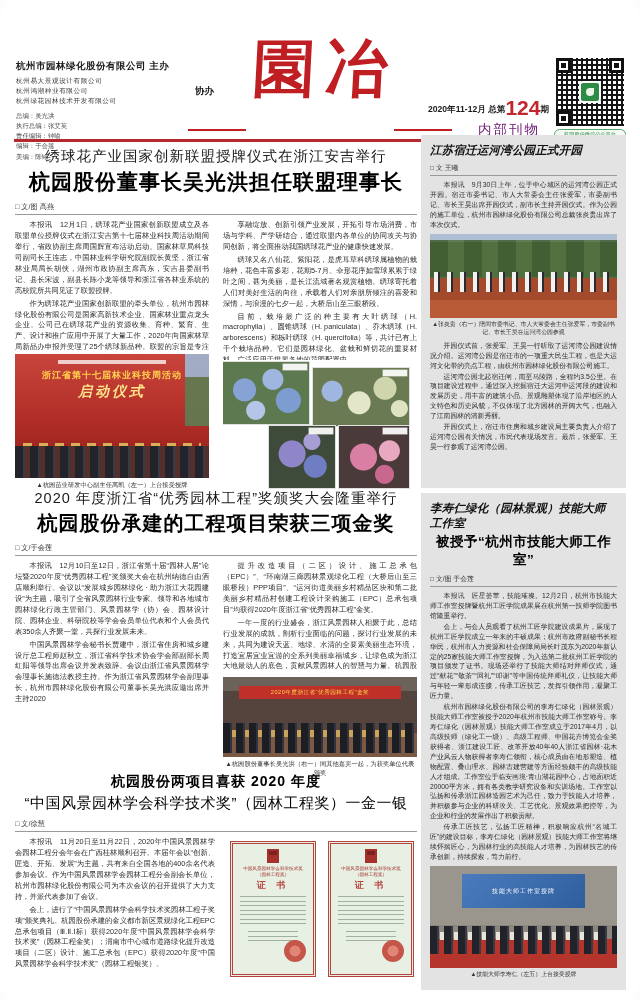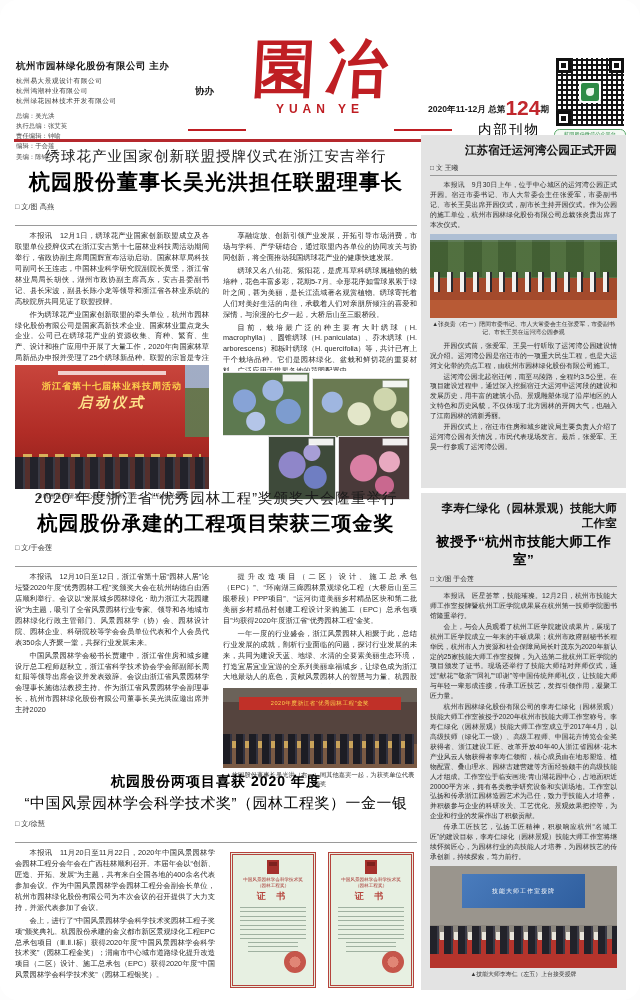--- a/index.html
+++ b/index.html
@@ -16,21 +16,21 @@
 
   .title-wrap{position:absolute;left:50%;top:30px;transform:translateX(-50%);width:240px;text-align:center;}
   .title-zh{font-family:"DejaVu Serif",serif;font-weight:bold;font-size:62px;line-height:1.25;color:#bf1e23;letter-spacing:10px;text-indent:10px;transform:skewX(-3deg);}
   .title-en{color:#bf1e23;font-weight:bold;font-size:12px;letter-spacing:5px;margin-top:-6px;}
   .tline{position:absolute;top:129px;width:58px;height:2px;background:#bf1e23;}
   .tline.l{left:188px}.tline.r{right:188px}
 
   .issue{position:absolute;left:428px;top:64px;width:122px;}
   .issue-line1{font-size:8.6px;font-weight:bold;color:#1a1a1a;white-space:nowrap;margin-top:32px;}
   .issue-num{color:#c1272d;font-size:21px;font-weight:bold;vertical-align:-3px;letter-spacing:0;}
-  .issue-type{font-size:13.5px;color:#000000;letter-spacing:2px;text-align:right;padding-right:10px;margin-top:1px;}
+  .issue-type{font-size:13.5px;color:#701a75;letter-spacing:2px;text-align:right;padding-right:10px;margin-top:1px;}
   .issue-edition{font-size:8px;color:#2a2a2a;text-align:right;padding-right:22px;margin-top:2px;}
   .issue-co{margin-top:7px;display:flex;align-items:flex-start;gap:3px;}
   .logo-ic{flex:0 0 auto;margin-top:1px;}
   .issue-company{font-size:7.2px;font-weight:bold;color:#2f2f2f;letter-spacing:.4px;}
   .issue-company-en{font-size:4.8px;color:#2e8b46;letter-spacing:.3px;margin-top:1px;font-weight:bold;}
 
   .qr{position:absolute;right:16px;top:58px;width:68px;height:68px;background-color:#fff;
       background-image:repeating-linear-gradient(90deg,#161616 0 2px,transparent 2px 5px),
                        repeating-linear-gradient(0deg,#161616 0 2px,#ffffff 2px 5px);}
   .qr-eye{position:absolute;width:15px;height:15px;border:3px solid #111;background:#fff;box-sizing:border-box;}
@@ -38,21 +38,21 @@
   .qr-eye.tl{left:0;top:0}.qr-eye.tr{right:0;top:0}.qr-eye.bl{left:0;bottom:0}
   .qr-c{position:absolute;left:50%;top:50%;transform:translate(-50%,-50%);width:18px;height:18px;background:#2e8b46;border:2px solid #fff;border-radius:4px;}
   .qr-c::after{content:"";position:absolute;left:5px;top:5px;width:8px;height:8px;border-radius:50% 0 50% 50%;background:#eaf5ea;}
   .qr-label{position:absolute;right:14px;top:129px;width:72px;font-size:5.2px;color:#2e8b46;border:1px solid #5aa86a;border-radius:6px;text-align:center;padding:1px 0;background:#f3f9f3;box-sizing:border-box;}
 
   .red-bar{position:absolute;left:14px;right:14px;top:139px;height:3px;background:#b5282d;}
 
   
   .kicker{text-align:center;font-size:14.5px;color:#1b1b1b;letter-spacing:1px;}
   .headline{text-align:center;font-size:21px;font-weight:bold;color:#000;letter-spacing:1px;margin-top:2px;}
-  .byline-row{margin-top:6px;border-bottom:1px solid #9a9a9a;padding-bottom:13px;font-size:7.2px;color:#333;}
+  .byline-row{margin-top:6px;border-bottom:1px solid #9a9a9a;padding-bottom:2px;font-size:7.2px;color:#333;}
   .cols{display:flex;gap:14px;margin-top:5px;}
   .col{flex:1 1 0;min-width:0;display:flex;flex-direction:column;overflow:hidden;}
   .txt{font-size:7.3px;line-height:1.5;color:#2b2b2b;text-align:justify;overflow:hidden;}
   .txt p{margin:0 0 2px 0;text-indent:2em;}
   .caption{font-size:6.3px;color:#333;text-align:center;margin-top:3px;line-height:1.4;}
 
   
   .a1{position:absolute;left:15px;top:147px;width:402px;height:338px;}
   .a1 .col{height:270px;}
   .a1 .txt{flex:1 1 auto;}
@@ -96,21 +96,21 @@
   .cert-t2{font-size:4.6px;color:#a5302c;}
   .cert-t3{font-size:9px;font-weight:bold;color:#b5433c;letter-spacing:4px;margin-top:2px;}
   .cert-lines{height:32px;margin:4px 3px 0;background:repeating-linear-gradient(180deg,#93a695 0 1px,transparent 1px 4.5px);opacity:.85;}
   .cert-lines2{height:11px;margin:3px auto 0;width:70%;background:repeating-linear-gradient(180deg,#93a695 0 1px,transparent 1px 4.5px);opacity:.85;}
   .cert-seal{position:absolute;right:7px;bottom:12px;width:22px;height:22px;border-radius:50%;background:radial-gradient(circle,#e07a6a 0 35%,#c2453a 36% 70%,#a5302c 100%);opacity:.9;}
 
   
   .panel{position:absolute;left:421px;width:205px;background:#e3e3e3;padding:8px 9px;box-sizing:border-box;overflow:hidden;}
   .p1{top:135px;height:353px;}
   .p2{top:493px;height:497px;}
-  .pk{text-align:right;font-size:11.5px;font-weight:600;color:#111;letter-spacing:.2px;}
+  .pk{text-align:left;font-size:11.5px;font-weight:600;color:#111;letter-spacing:.2px;font-style:italic;}
   .ph{text-align:center;font-size:13.5px;font-weight:bold;color:#000;margin-top:2px;letter-spacing:.5px;}
   .pbyline{font-size:6.8px;margin-top:5px;border-bottom:1px solid #9a9a9a;padding-bottom:2px;color:#333;}
   .ptext{font-size:6.8px;line-height:1.46;text-align:justify;color:#2b2b2b;margin-top:4px;}
   .ptext p{margin:0 0 1px 0;text-indent:2em;}
   .ph-park{position:relative;height:84px;margin:4px 0 2px;background:linear-gradient(180deg,#aebfd4 0 10%,#55703f 10% 52%,#a34a2c 52% 78%,#b85a35 78% 100%);overflow:hidden;}
   .pk-trees{position:absolute;top:8%;left:0;right:0;height:44%;background:repeating-linear-gradient(90deg,rgba(63,92,49,.85) 0 18px,rgba(81,112,64,.85) 18px 34px);}
   .pk-figs{position:absolute;top:46%;left:4px;right:4px;height:20px;background:repeating-linear-gradient(90deg,#f2f2f0 0 4px,#2a2a30 4px 6px,transparent 6px 13px);}
   .pcap{font-size:5.9px;color:#333;text-align:center;line-height:1.45;margin-bottom:2px;}
   .ph-master{position:relative;height:102px;margin:4px 0 2px;background:linear-gradient(180deg,#9a958d 0 58%,#8b867e 58% 72%,#b5342c 72% 100%);overflow:hidden;}
   .ms-screen{position:absolute;top:8px;left:17%;width:66%;height:34px;background:linear-gradient(135deg,#4a7cbd,#2f5e9e);color:#fff;font-size:6px;text-align:center;line-height:34px;letter-spacing:1px;}
@@ -134,21 +134,20 @@
       <div>总编：吴光洪</div>
       <div>执行总编：张艾英</div>
       <div>责任编辑：钟喻</div>
       <div>编辑：于会莲</div>
       <div>美编：陈铭</div>
     </div>
   </div>
 
   <div class="title-wrap">
     <div class="title-zh">園冶</div>
-    <div class="title-en">YUAN YE</div>
   </div>
   <div class="tline l"></div>
   <div class="tline r"></div>
 
   <div class="issue">
     <div class="issue-line1">
       <span>2020年11-12月</span>
       <span>总第</span><span class="issue-num">124</span><span>期</span>
     </div>
     <div class="issue-type">内部刊物</div>

